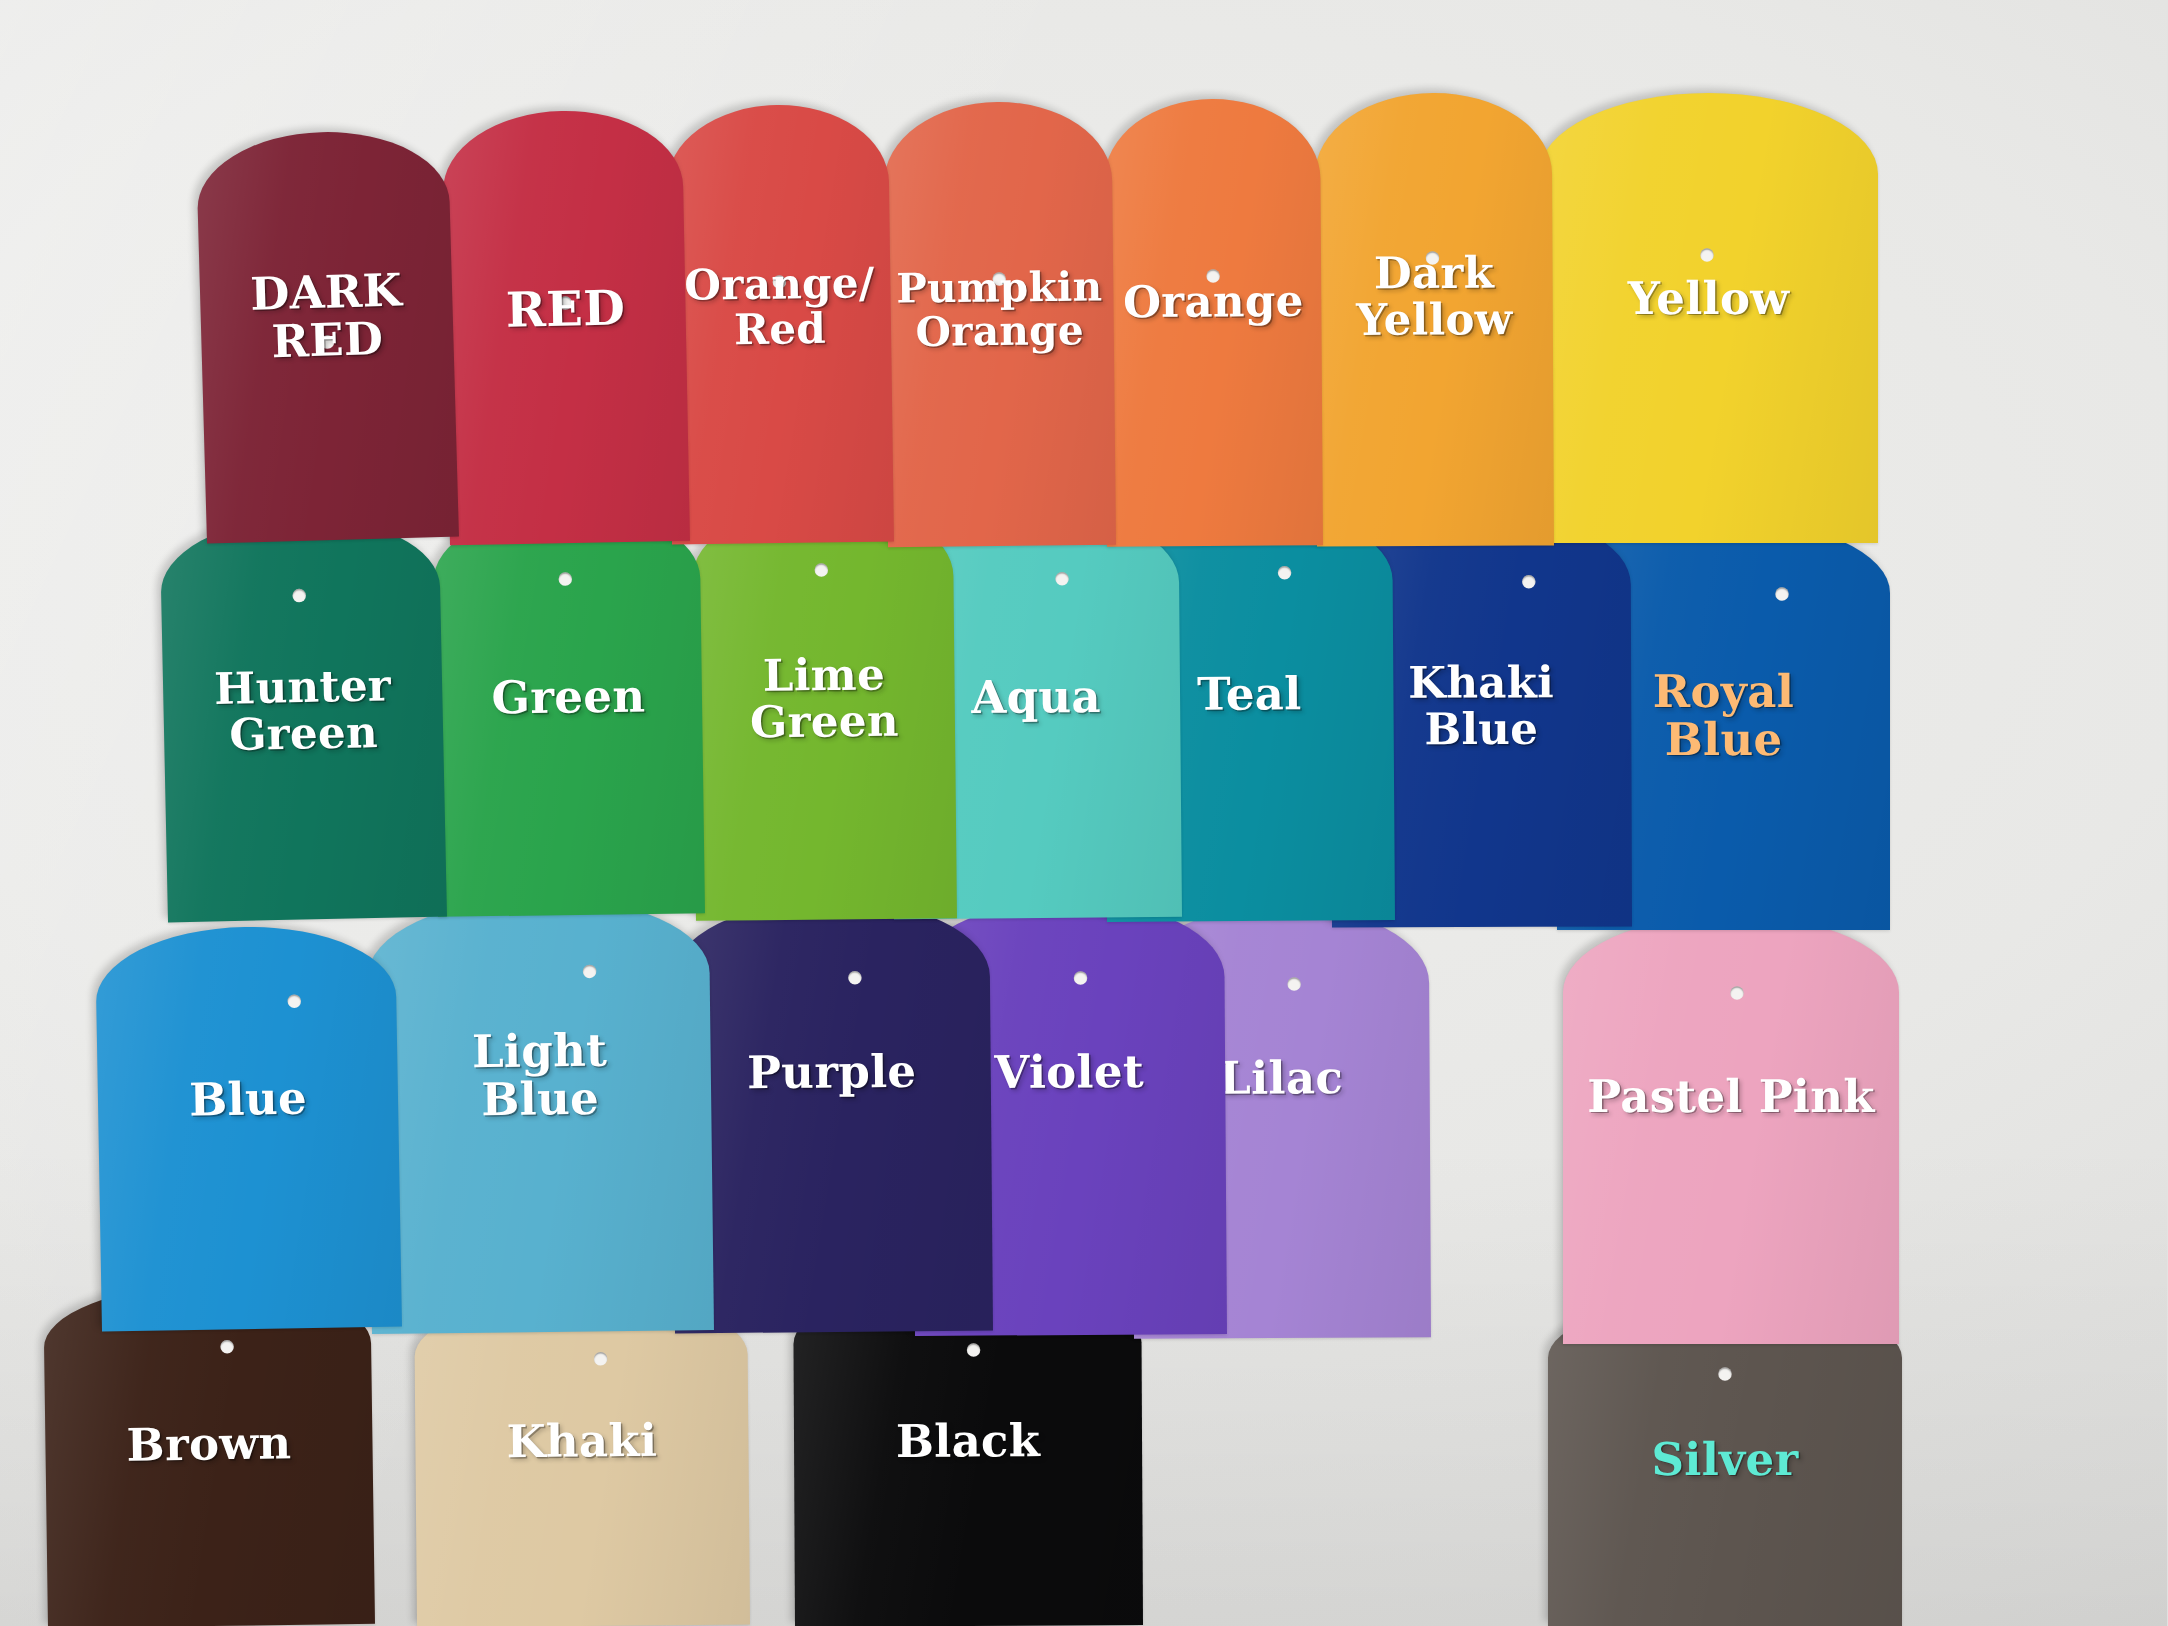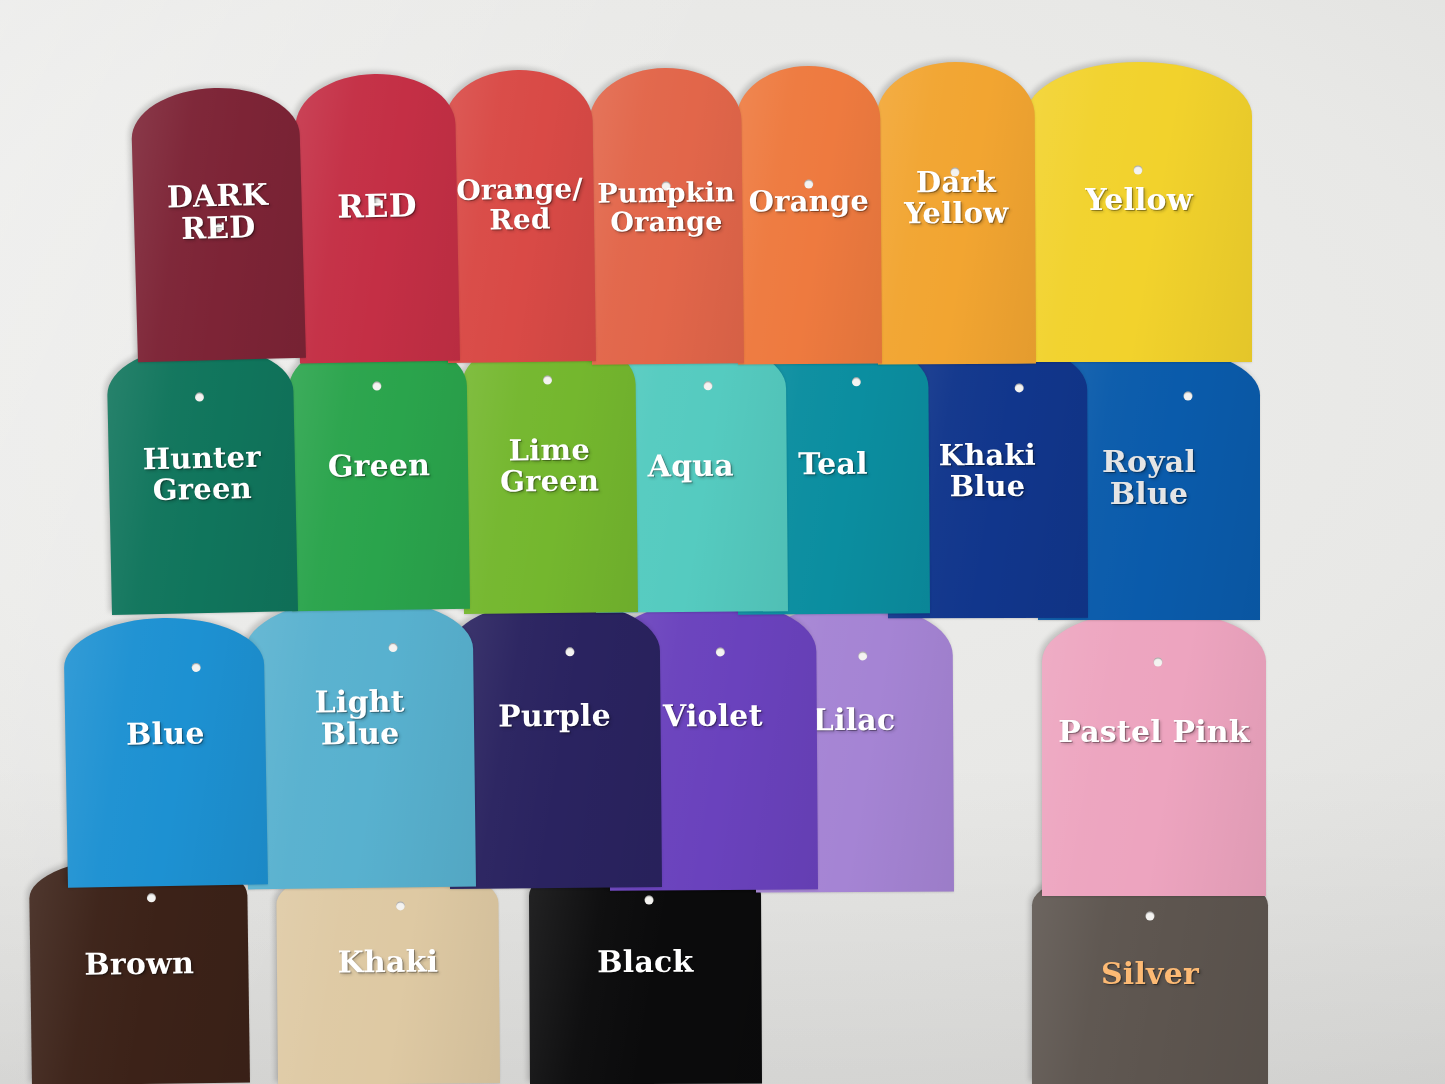--- a/index.html
+++ b/index.html
@@ -167,21 +167,21 @@
       </div>
       <div class="swatch" style="left: 888px; top: 340px; width: 200px; height: 278px; background: rgb(17, 54, 140); transform: rotate(-0.2deg); transform-origin: 50% 100%; z-index: 88;">
         <div class="sheen"></div>
         <div class="hole" style="left: 132px; top: 48px;"></div>
         <div class="label" style="top: 100px; font-size: 29px; color: rgb(255, 255, 255);">Khaki
 Blue</div>
       </div>
       <div class="swatch" style="left: 1038px; top: 346px; width: 222px; height: 274px; background: rgb(10, 91, 171); transform: rotate(0deg); transform-origin: 50% 100%; z-index: 87;">
         <div class="sheen"></div>
         <div class="hole" style="left: 150px; top: 50px;"></div>
-        <div class="label" style="top: 100px; font-size: 30px; color: #e5e5e5; text-align: center;">Royal
+        <div class="label" style="top: 100px; font-size: 30px; color: #fdba74; text-align: center;">Royal
 Blue</div>
       </div>
     </div>
   <div class="row" id="swatch-layer-3">
       <div class="swatch" style="left: 68px; top: 618px; width: 200px; height: 268px; background: rgb(29, 145, 210); transform: rotate(-1deg); transform-origin: 50% 100%; z-index: 86;">
         <div class="sheen"></div>
         <div class="hole" style="left: 132px; top: 50px;"></div>
         <div class="label" style="top: 100px; font-size: 30px; color: rgb(255, 255, 255);">Blue</div>
       </div>
       <div class="swatch" style="left: 248px; top: 598px; width: 228px; height: 290px; background: rgb(88, 177, 207); transform: rotate(-0.7deg); transform-origin: 50% 100%; z-index: 85;">
@@ -223,16 +223,16 @@
         <div class="label" style="top: 82px; font-size: 30px; color: rgb(255, 255, 255);">Khaki</div>
       </div>
       <div class="swatch" style="left: 530px; top: 854px; width: 232px; height: 230px; background: rgb(11, 11, 12); transform: rotate(-0.3deg); transform-origin: 50% 100%; z-index: 77;">
         <div class="sheen"></div>
         <div class="hole" style="left: 120px; top: 46px;"></div>
         <div class="label" style="top: 92px; font-size: 30px; color: rgb(255, 255, 255);">Black</div>
       </div>
       <div class="swatch" style="left: 1032px; top: 866px; width: 236px; height: 218px; background: rgb(93, 85, 79); transform: rotate(0deg); transform-origin: 50% 100%; z-index: 75;">
         <div class="sheen"></div>
         <div class="hole" style="left: 118px; top: 50px;"></div>
-        <div class="label" style="top: 92px; font-size: 30px; color: #fdba74;">Silver</div>
+        <div class="label" style="top: 92px; font-size: 30px; color: #5eead4;">Silver</div>
       </div>
     </div>
 </div>
 
 </body></html>

